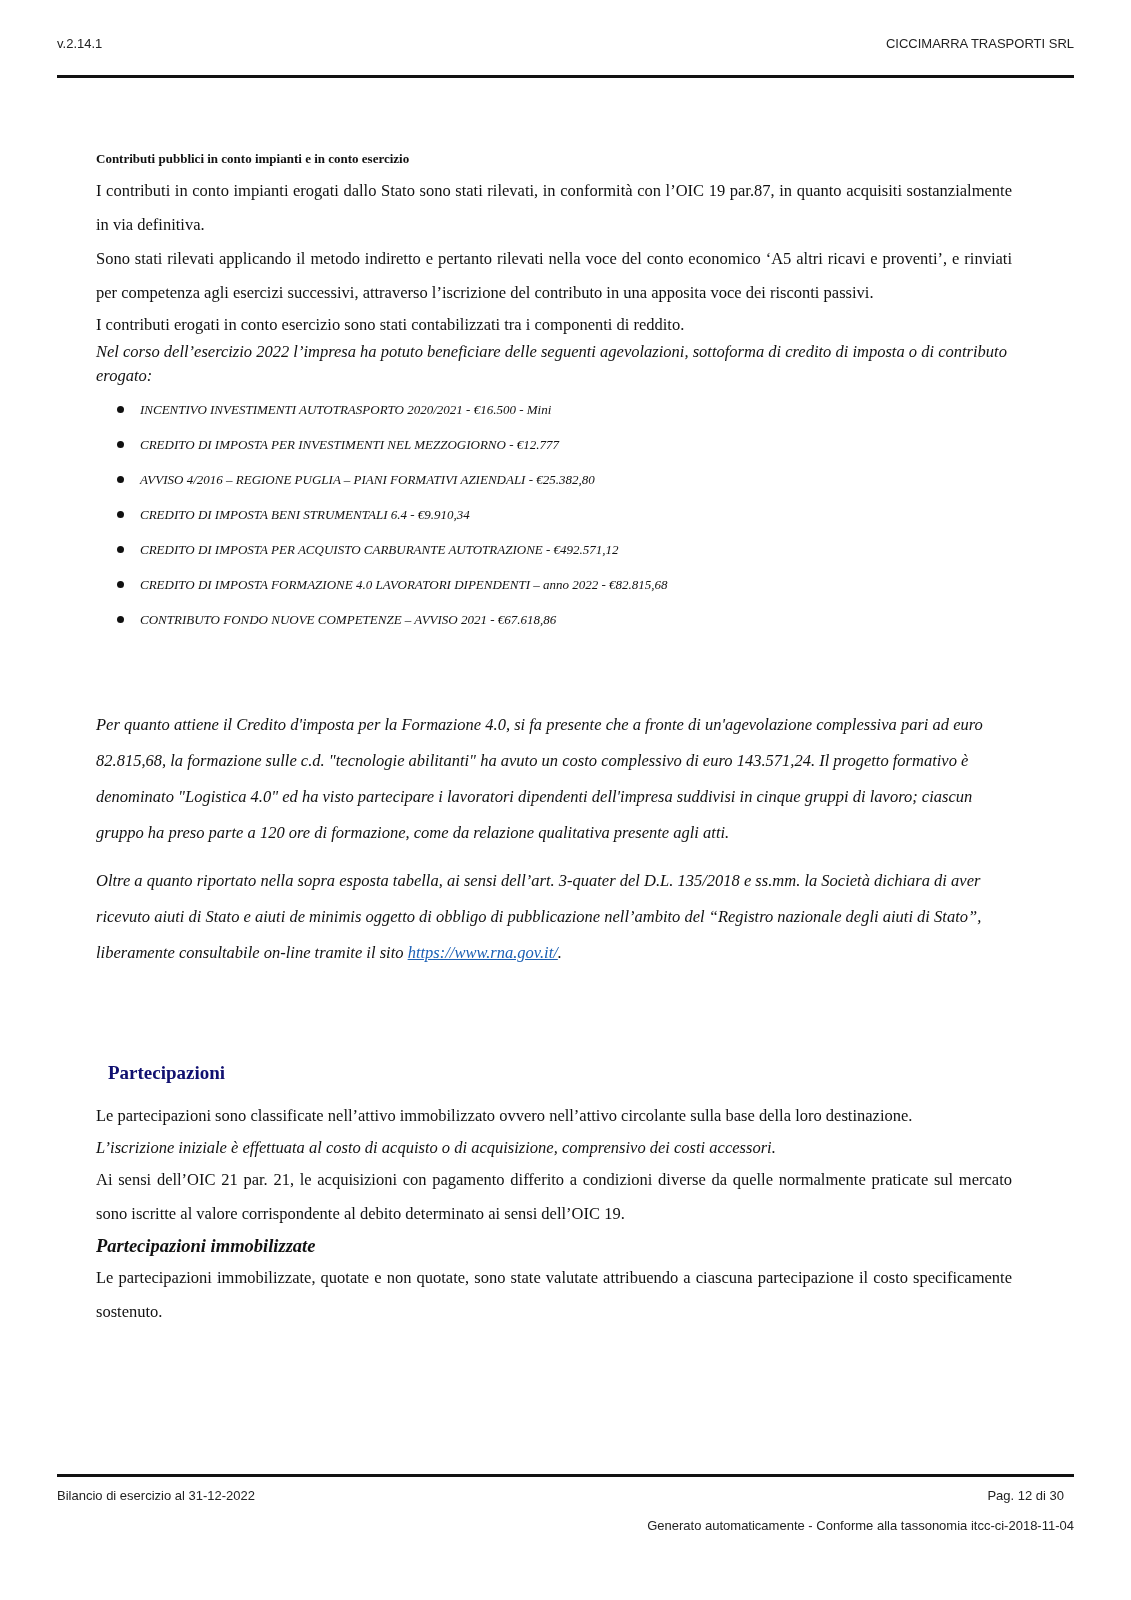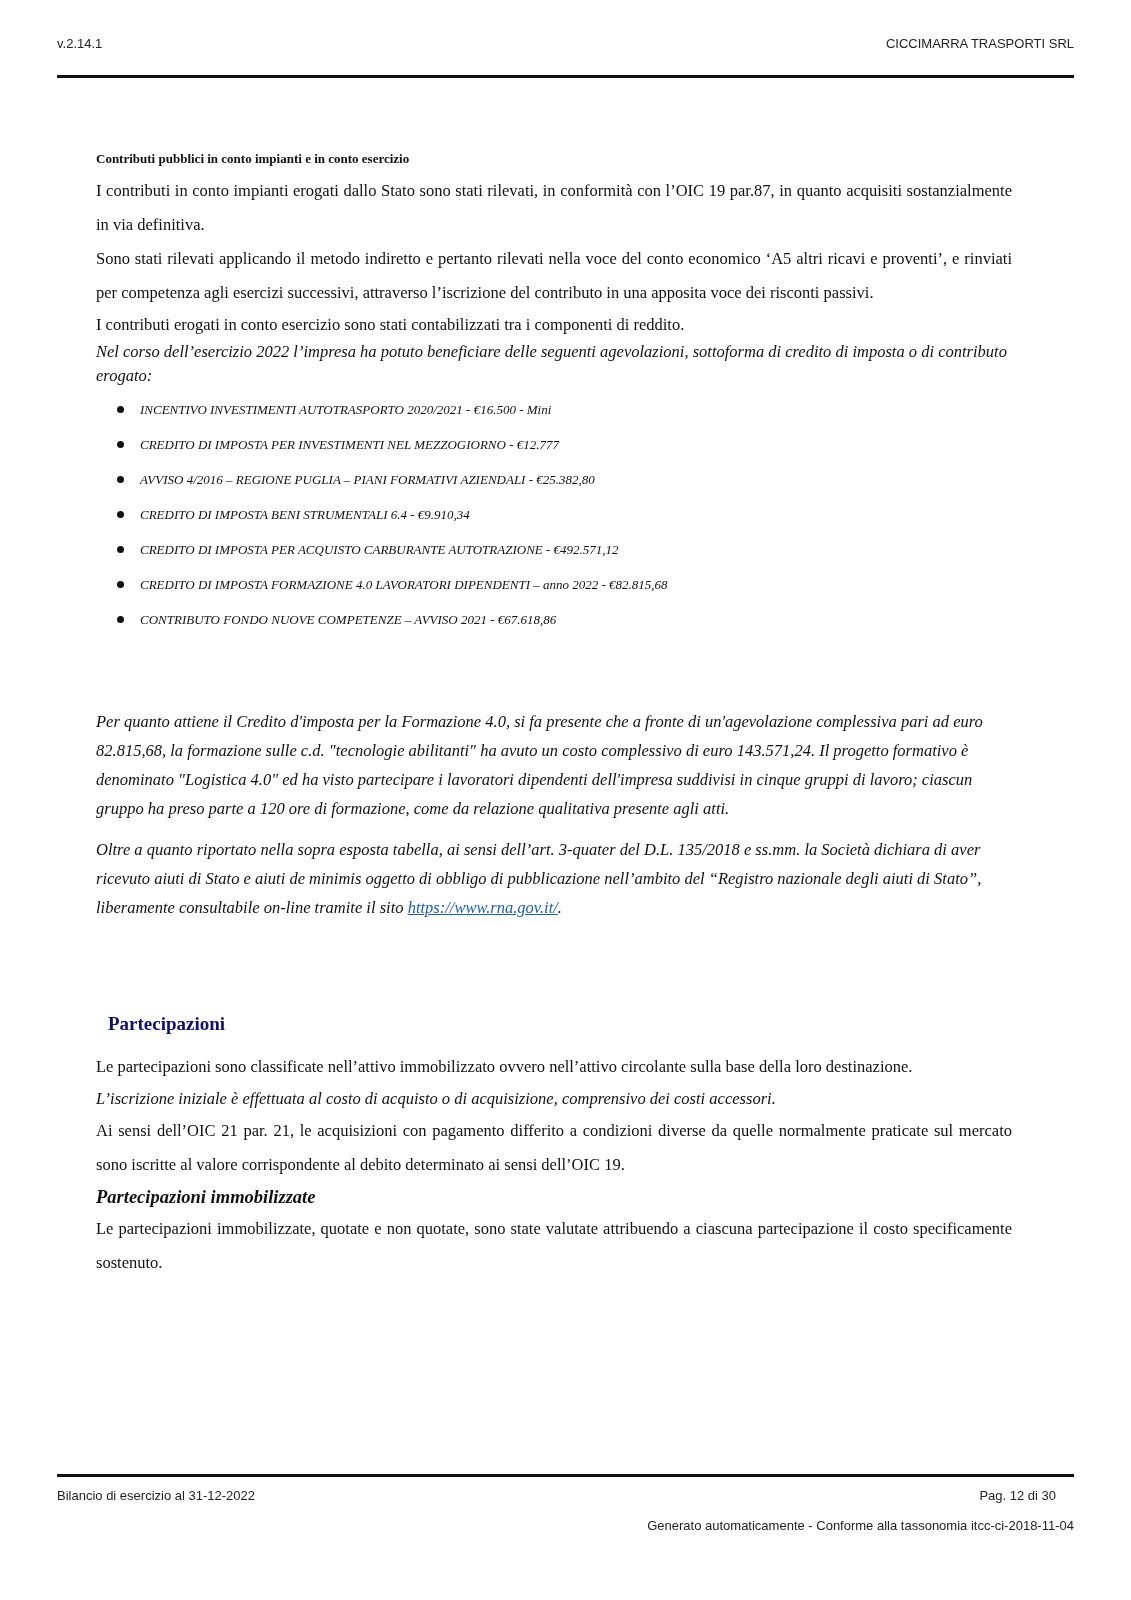--- a/index.html
+++ b/index.html
@@ -15,34 +15,34 @@
       position: absolute; left: 96px; width: 916px; top: 148px;
       font-family: "Liberation Serif", serif; font-size: 16.5px; color: #111;
     }
     .subhead-italic { font-weight: bold; font-size: 13px; margin: 0 0 4px 0; line-height: 22px; }
     .p-body { margin: 0; line-height: 34px; text-align: justify; }
     .p-body.single { line-height: 30px; }
     .p-italic { margin: 0; font-style: italic; line-height: 24px; }
     ul.bullets { list-style: none; margin: 4px 0 0 0; padding: 0 0 0 44px; }
     ul.bullets li { position: relative; font-style: italic; line-height: 35px; font-size: 13px; }
     ul.bullets li .dot { position: absolute; left: -23px; top: 14px; width: 7px; height: 7px; border-radius: 50%; background: #111; }
-    .note { font-style: italic; line-height: 29px; margin: 0; }
+    .note { font-style: italic; line-height: 36px; margin: 0; }
     .spacer-a { height: 70px; }
     .spacer-b { height: 12px; }
     .spacer-c { height: 76px; }
     .section-title { color: #101070; font-weight: bold; font-size: 19px; margin: 12px; line-height: 28px; }
     .subhead2 { font-style: italic; font-weight: bold; font-size: 18.5px; margin: 0; line-height: 30px; }
     a.link { color: #1a5fb4; text-decoration: underline; }
     .footer-rule { position: absolute; left: 57px; right: 57px; top: 1474px; height: 3px; background: #111; }
     .footer {
       position: absolute; left: 57px; right: 57px; top: 1488px;
       font-family: "Liberation Sans", sans-serif; font-size: 13px; color: #222;
     }
     .footer .left { position: absolute; left: 0; top: 0; }
-    .footer .right { position: absolute; right: 18px; top: 0; }
+    .footer .right { position: absolute; right: 10px; top: 0; }
     .footer .gen { position: absolute; right: 0; top: 30px; white-space: nowrap; }
   </style>
 </head>
 <body>
 
 <div class="page-header">
   <span class="left">v.2.14.1</span>
   <span class="right">CICCIMARRA TRASPORTI SRL</span>
 </div>
 <div class="header-rule"></div>

